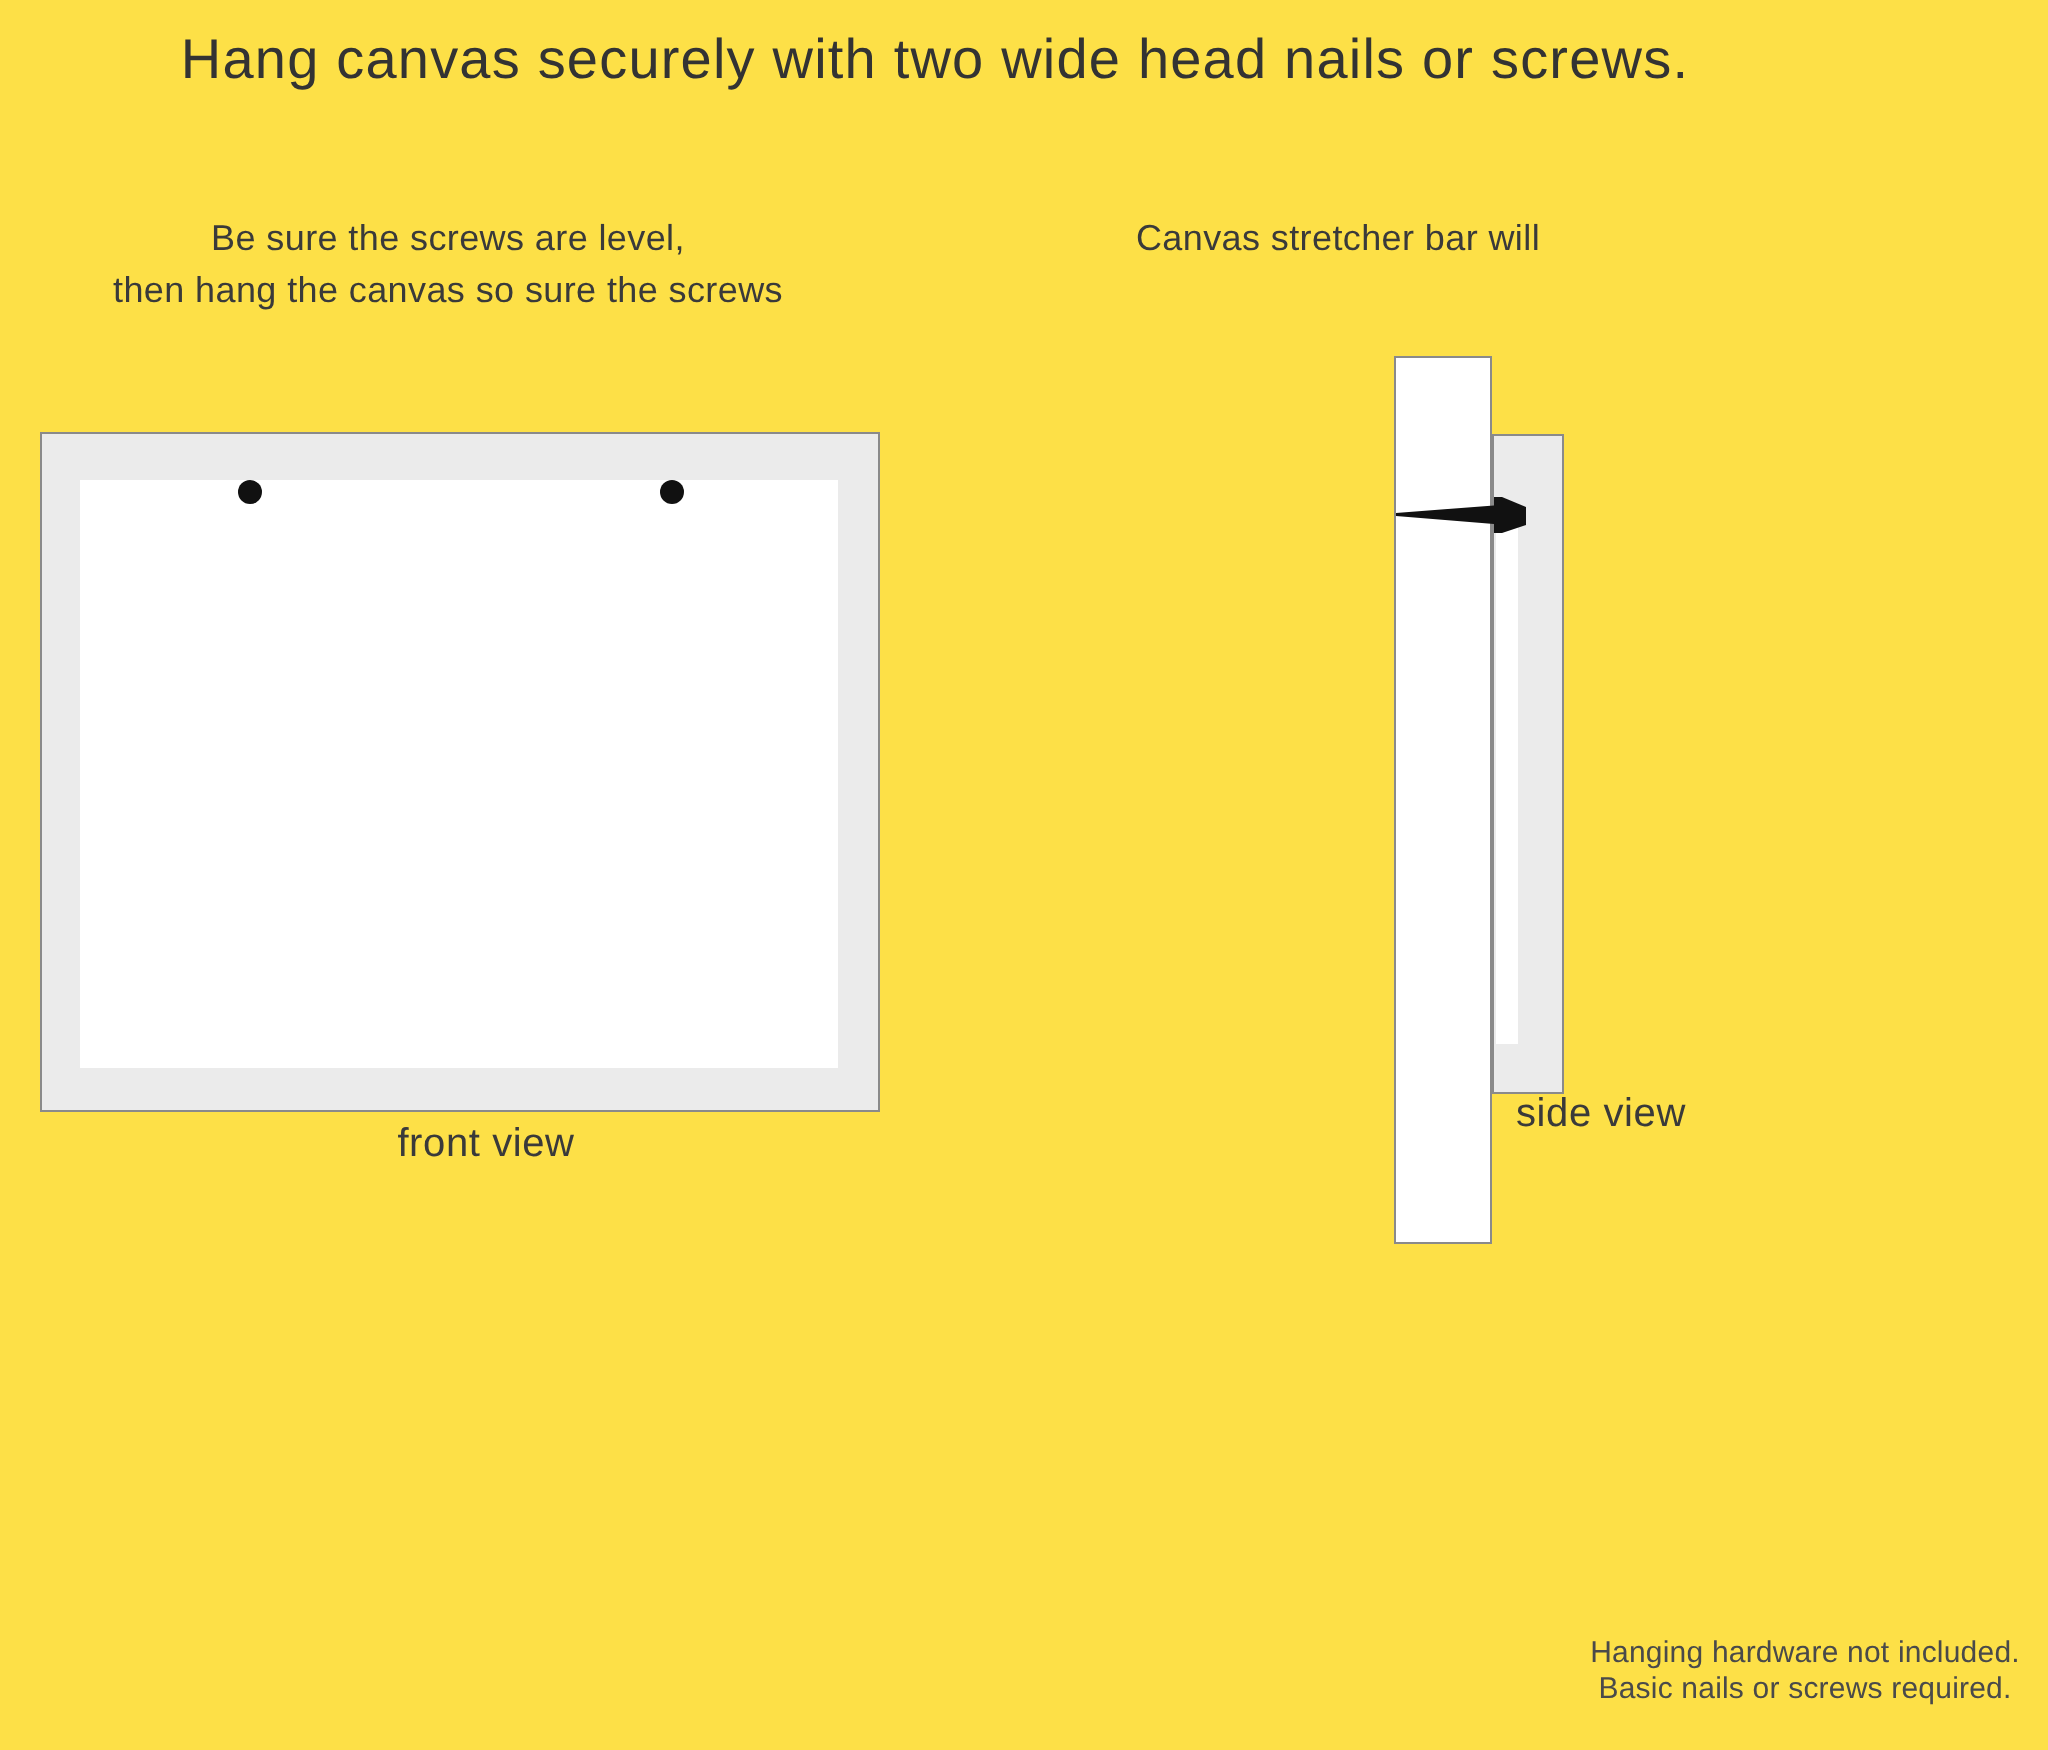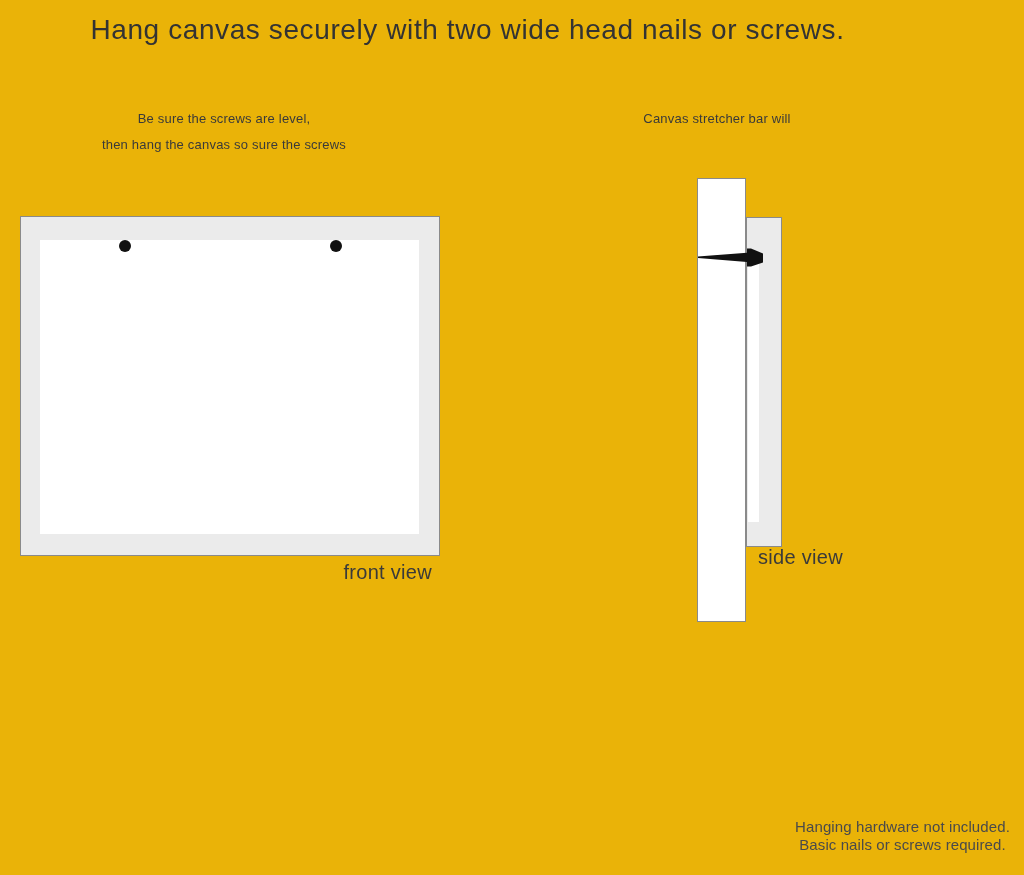--- a/index.html
+++ b/index.html
@@ -4,50 +4,50 @@
 <style>
   html, body {
     margin: 0;
     padding: 0;
     background: #ffffff;
   }
   .page {
     position: relative;
     width: 1024px;
     height: 875px;
-    background: #eab308;
+    background: #fde047;
     font-family: "Liberation Sans", sans-serif;
     color: #3a3a3a;
     overflow: hidden;
   }
   .abs { position: absolute; }
 
   
   .title {
     left: 0;
     top: 14px;
     width: 935px;
     text-align: center;
     font-size: 28px;
     font-weight: 300;
     letter-spacing: 0.6px;
     color: #333333;
   }
 
   
   .instr {
-    font-size: 13px;
+    font-size: 18px;
     font-weight: 300;
     line-height: 26px;
     text-align: center;
     color: #3a3a3a;
     letter-spacing: 0.2px;
   }
   .instr-left  { left: 20px;  top: 106px; width: 408px; }
-  .instr-right { left: 592px; top: 106px; width: 250px; }
+  .instr-right { left: 544px; top: 106px; width: 250px; }
 
   
   .front-frame {
     left: 20px;
     top: 216px;
     width: 420px;
     height: 340px;
     background: #ebebeb;
     border: 1px solid #8a8a8a;
     box-sizing: border-box;
@@ -70,24 +70,24 @@
   .nail-dot.left  { left: 98px;  top: 23px; }
   .nail-dot.right { left: 309px; top: 23px; }
 
   .view-label {
     font-size: 20px;
     font-weight: 300;
     letter-spacing: 0.3px;
     color: #3a3a3a;
   }
   .front-label {
-    left: 12px;
+    left: 33px;
     top: 561px;
     width: 420px;
-    text-align: right;
+    text-align: center;
   }
   .side-label {
     left: 758px;
     top: 546px;
   }
 
   
   .wall-bar {
     left: 697px;
     top: 178px;

